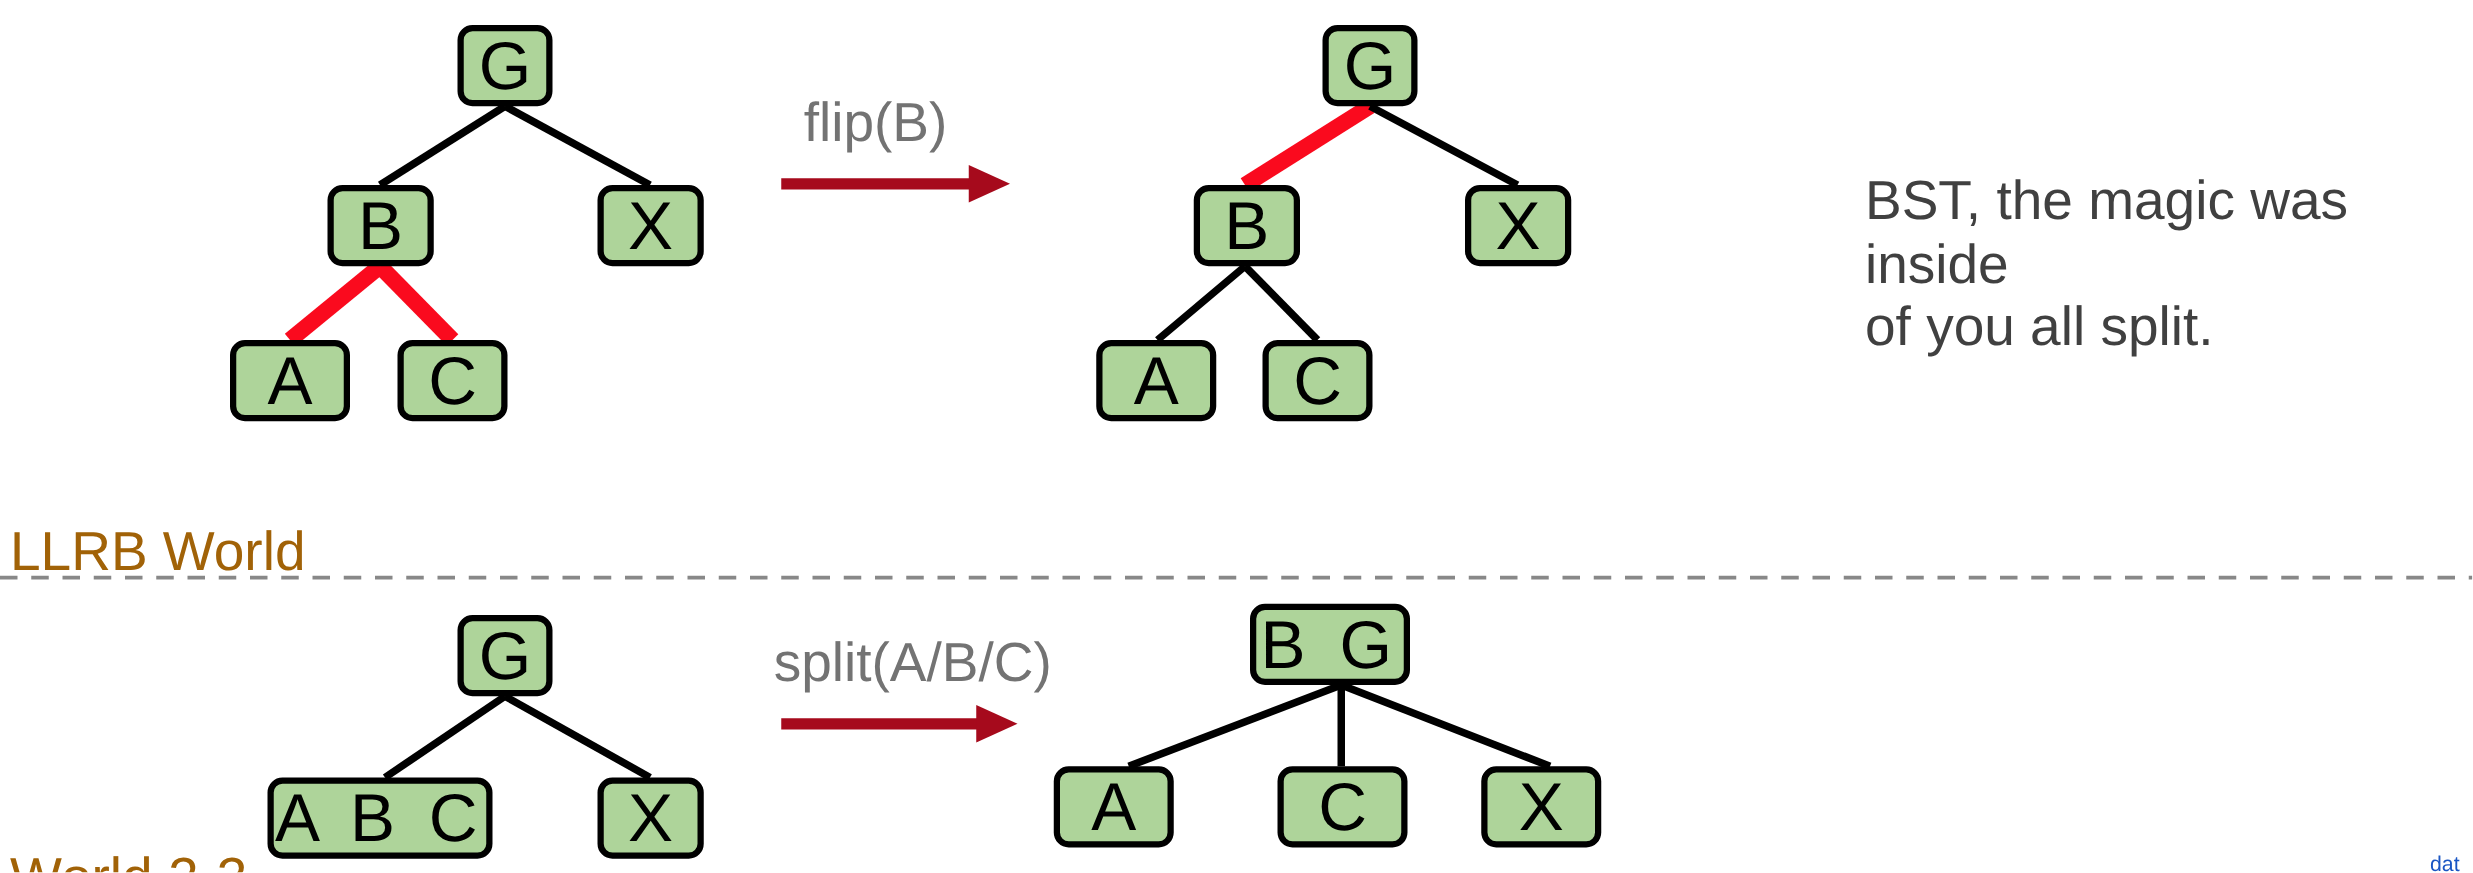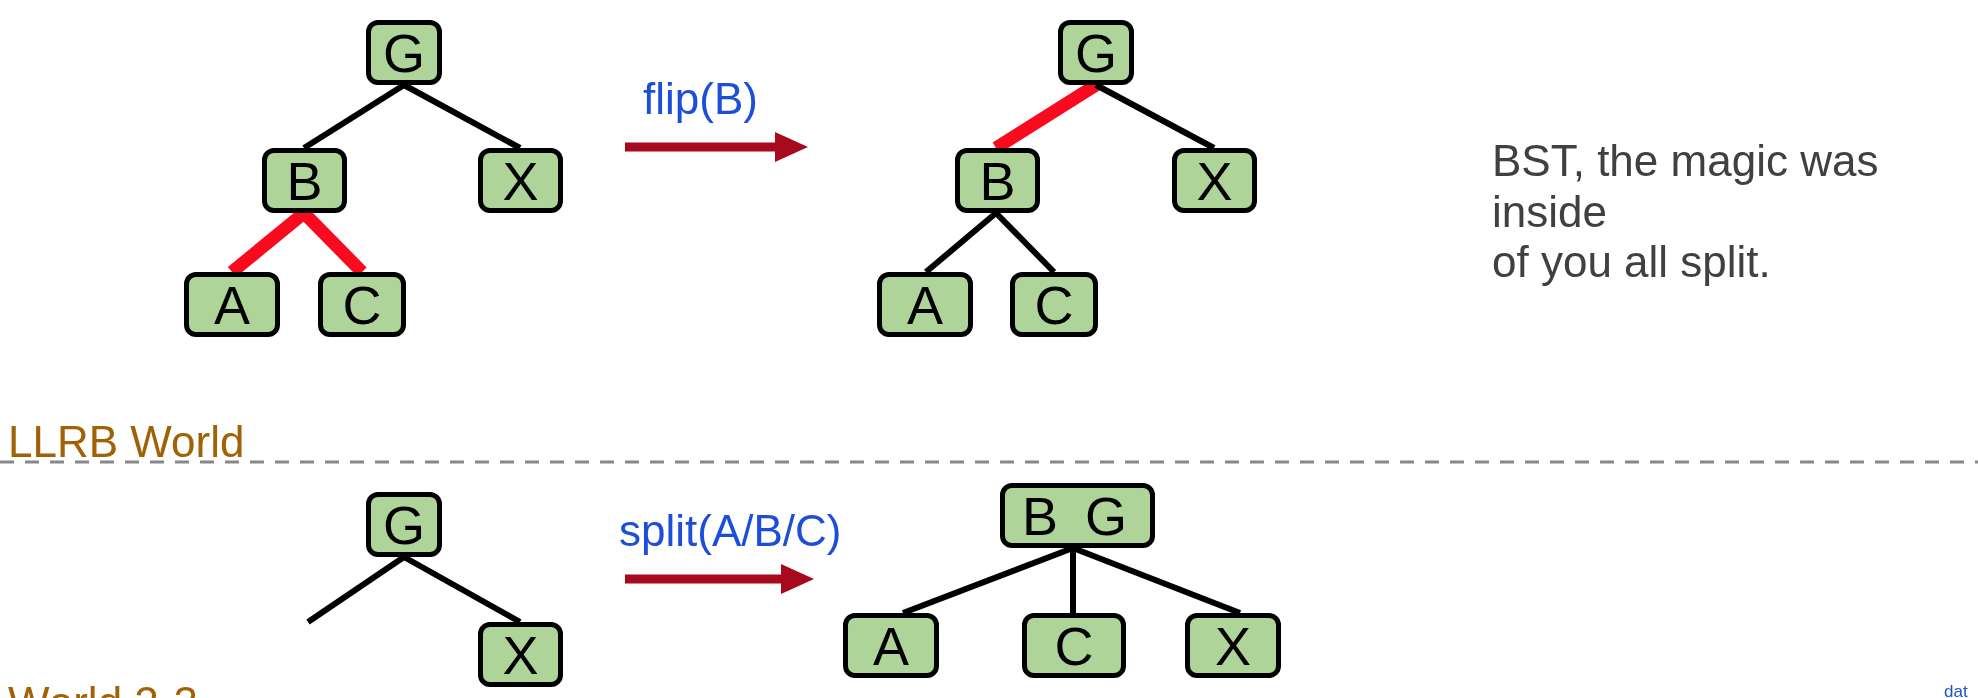--- a/index.html
+++ b/index.html
@@ -38,21 +38,21 @@
     font-size: 54px;
     line-height: 1;
     color: #000000;
     font-family: "Liberation Sans", sans-serif;
     z-index: 5;
   }
   .node.wide { letter-spacing: 6px; }
   .op-label {
     position: absolute;
     font-size: 44px;
-    color: #1d4ed8;
+    color: #737373;
     white-space: nowrap;
     font-family: "Liberation Sans", sans-serif;
     z-index: 6;
   }
   .section-label {
     position: absolute;
     font-size: 44px;
     color: #a16207;
     white-space: nowrap;
     font-family: "Liberation Sans", sans-serif;
@@ -157,27 +157,30 @@
   <div class="note" style="left:1492px; top:136px;">
     <div>BST, the magic was inside</div>
     <div>of you all split.</div>
   </div>
 
   <div class="section-label" style="left:8px; top:417px;">LLRB World</div>
 
   <div class="node" style="left:366px; top:492px; width:76px; height:65px;">
     <span>G</span>
   </div>
+  <div class="node wide" style="left:214px; top:622px; width:180px; height:65px;">
+    <span>A B C</span>
+  </div>
   <div class="node" style="left:478px; top:622px; width:85px; height:65px;">
     <span>X</span>
   </div>
 
   <div class="op-label" style="left:619px; top:506px;">split(A/B/C)</div>
 
-  <div class="node wide" style="left:1000px; top:483px; width:155px; height:65px;">
+  <div class="node wide" style="left:1000px; top:483px; width:128px; height:65px;">
     <span>B G</span>
   </div>
   <div class="node" style="left:843px; top:613px; width:96px; height:65px;">
     <span>A</span>
   </div>
   <div class="node" style="left:1022px; top:613px; width:104px; height:65px;">
     <span>C</span>
   </div>
   <div class="node" style="left:1185px; top:613px; width:96px; height:65px;">
     <span>X</span>

